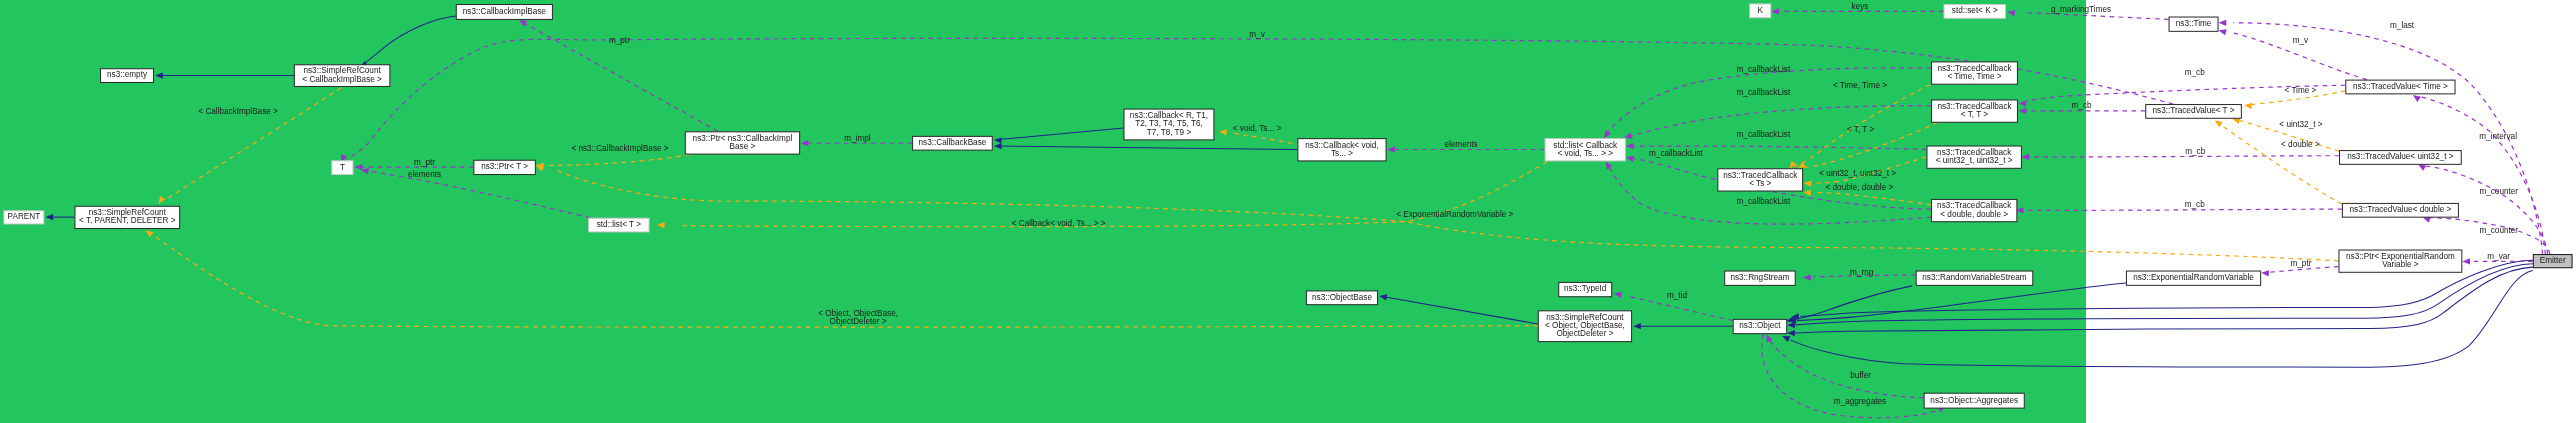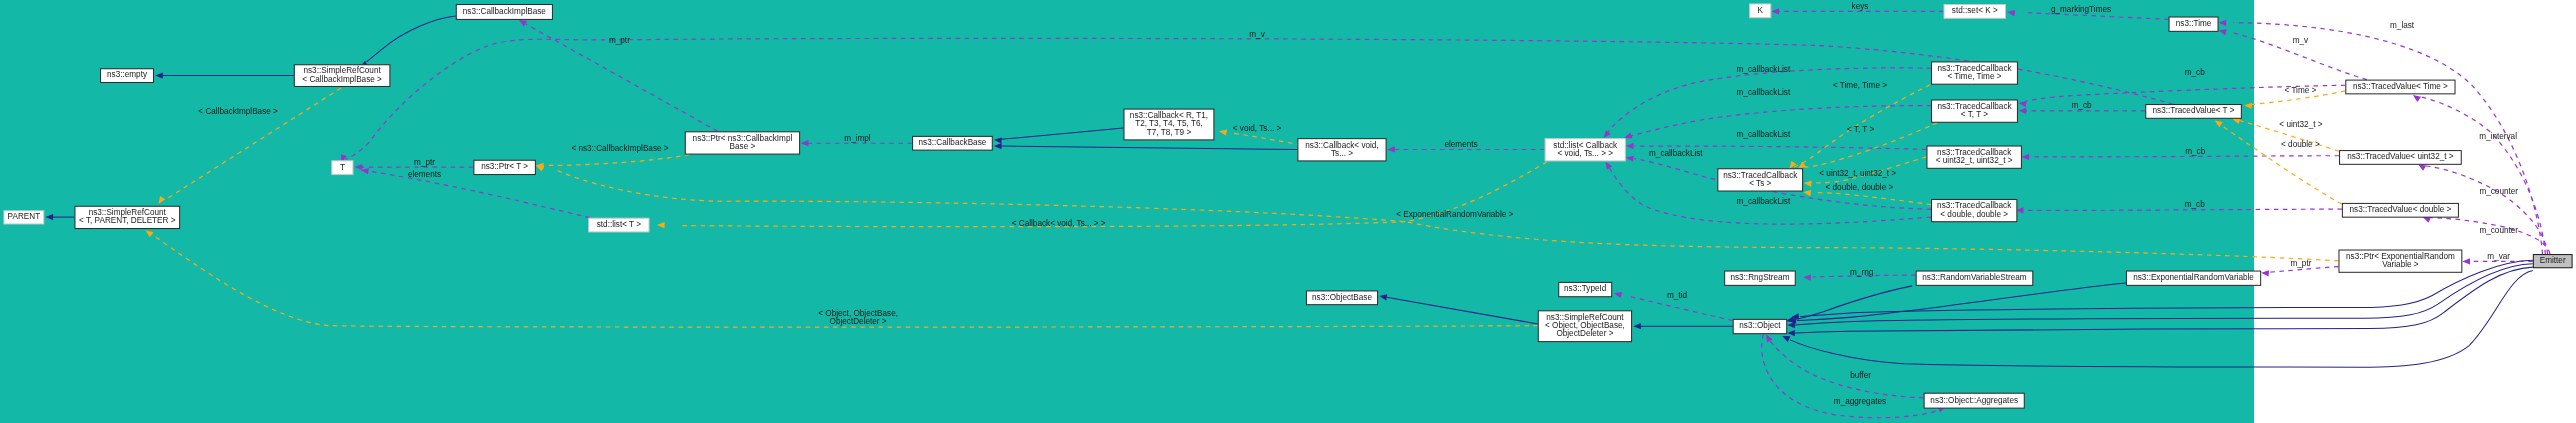--- a/index.html
+++ b/index.html
@@ -1,17 +1,17 @@
 <!DOCTYPE html>
 <html style="font-size:9px"><head>
 <meta charset="utf-8">
 <style>
   html,body{margin:0;padding:0;background:#ffffff;}
   body{width:2576px;height:424px;overflow:hidden;font-family:"Liberation Sans",sans-serif;}
-  #diagram{position:relative;width:2254px;height:424px;background:#14b8a6;}
+  #diagram{position:relative;width:2086px;height:424px;background:#22c55e;}
   svg#canvas{display:block;width:2576px;height:424px;}
   .nodebox{fill:#ffffff;stroke:#2b2b2b;stroke-width:1.8;}
   .nodebox.light{stroke:#c8c8c8;stroke-width:1.8;}
   .nodebox.filled{fill:#c0c0c0;stroke:#1a1a1a;stroke-width:1.8;}
   .nodetext{font-family:"Liberation Sans",sans-serif;font-size:14.4px;fill:#1a1a1a;text-anchor:middle;}
   .edgelabel{font-family:"Liberation Sans",sans-serif;font-size:14.4px;fill:#1a1a1a;text-anchor:middle;}
   .e-inh{fill:none;stroke:#22228b;stroke-width:1.8;}
   .e-use{fill:none;stroke:#9a32cd;stroke-width:2.1;stroke-dasharray:8,8;}
   .e-tpl{fill:none;stroke:#ffa812;stroke-width:2.1;stroke-dasharray:8,8;}
   .a-inh{fill:#22228b;stroke:none;}

